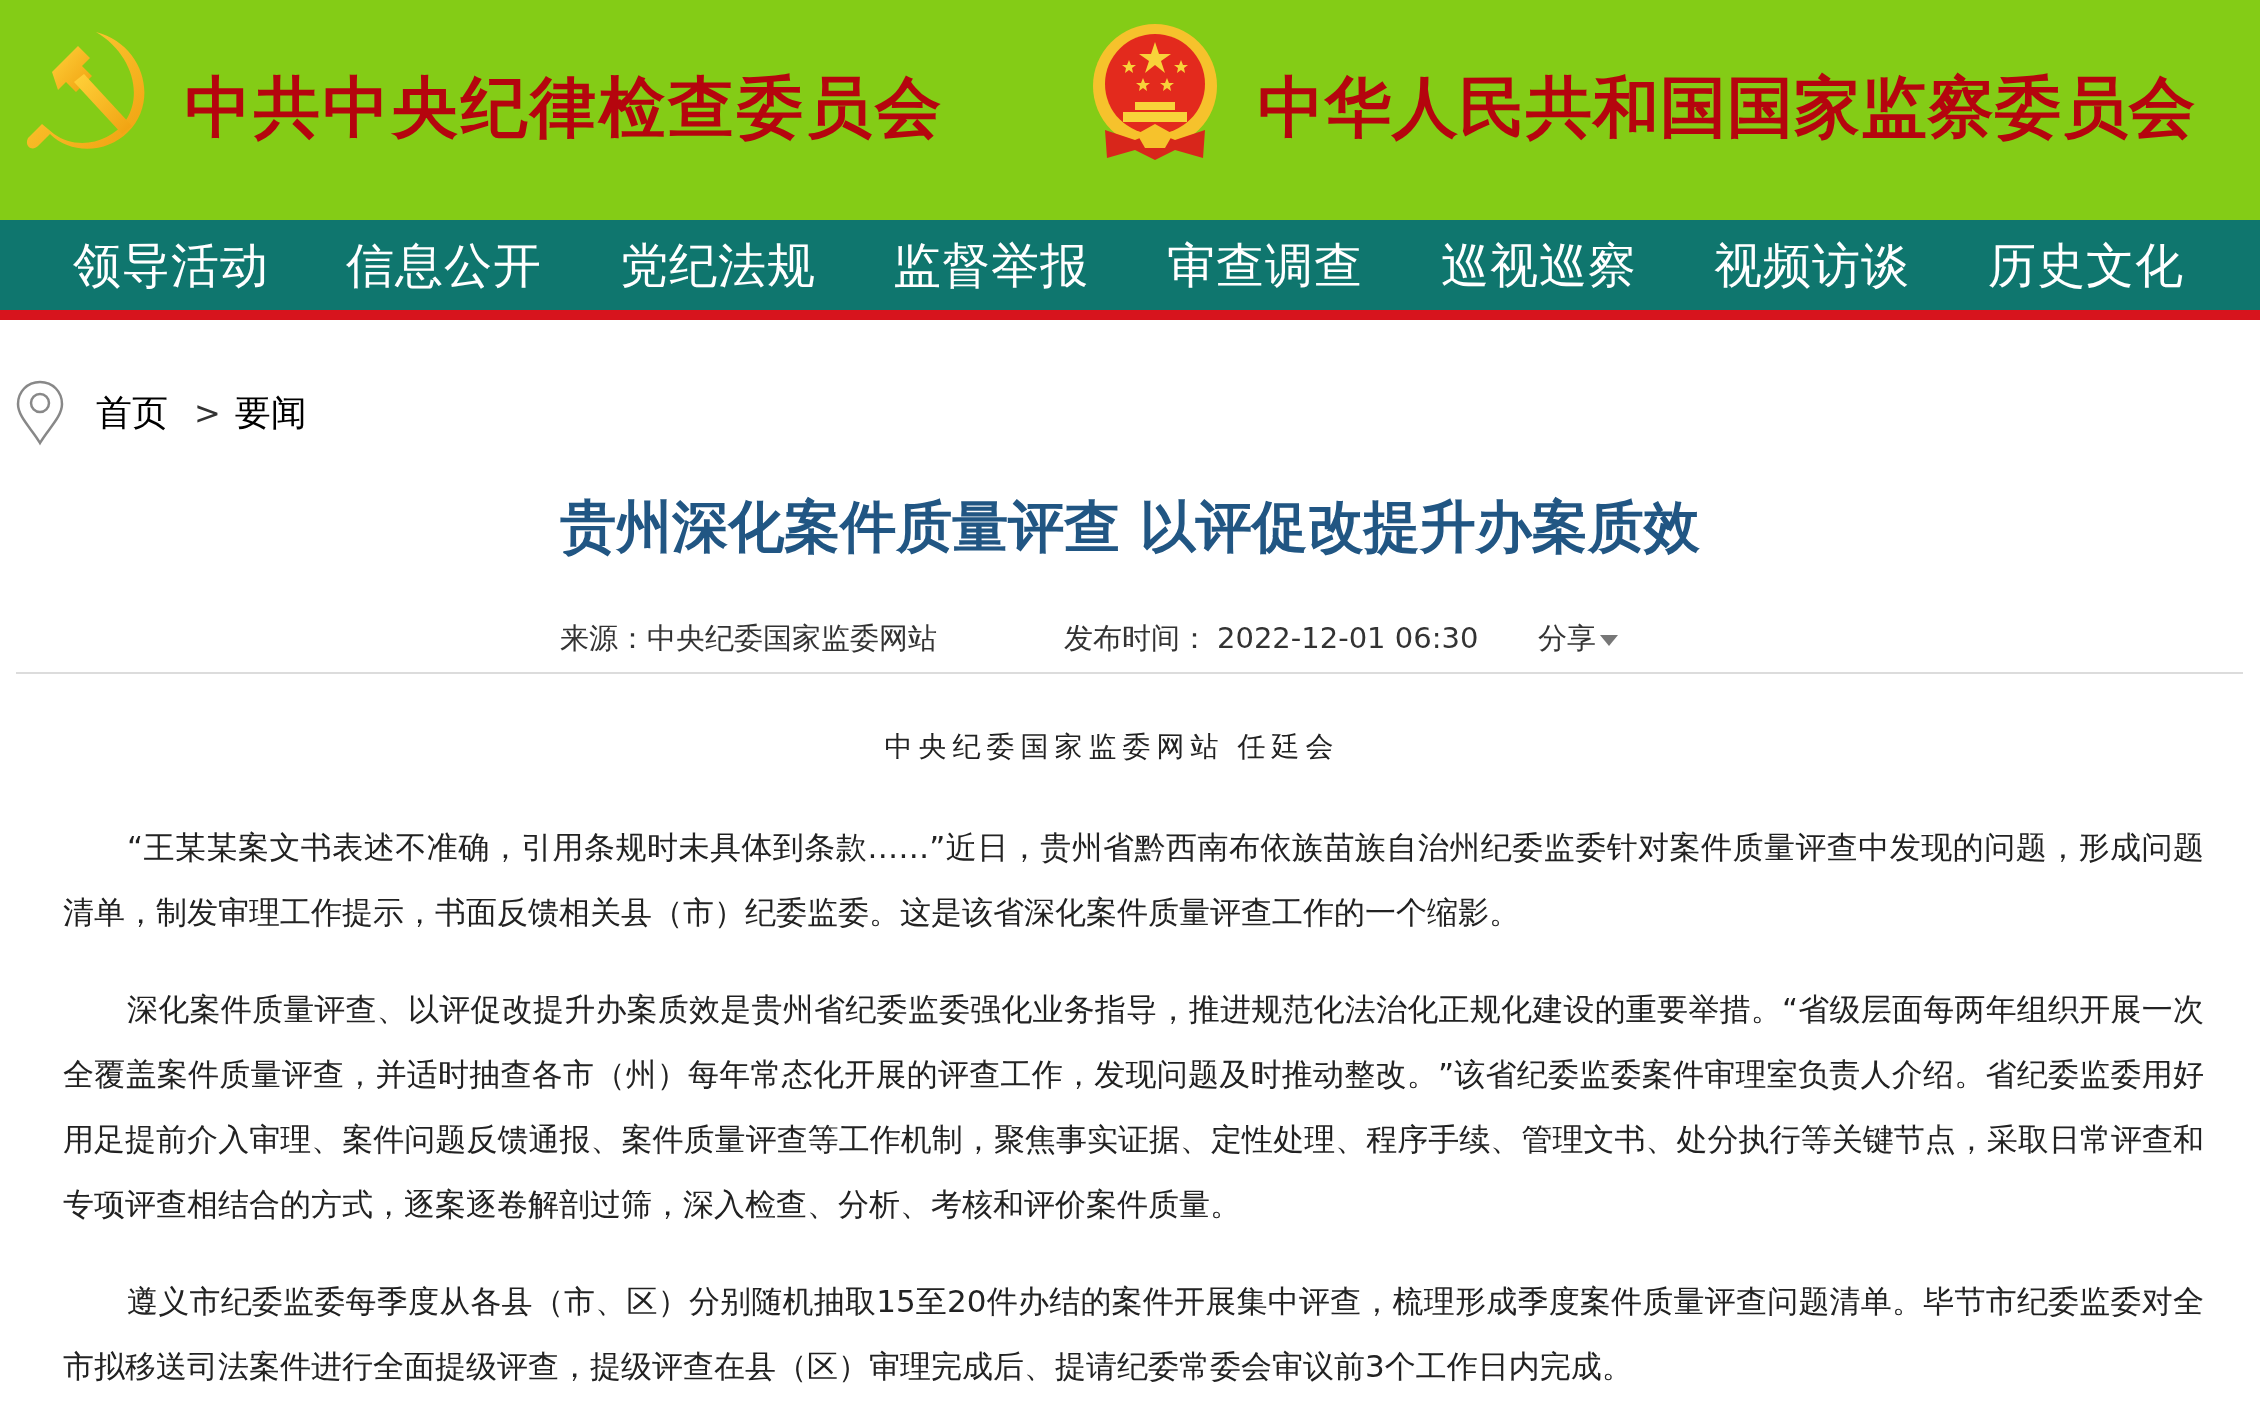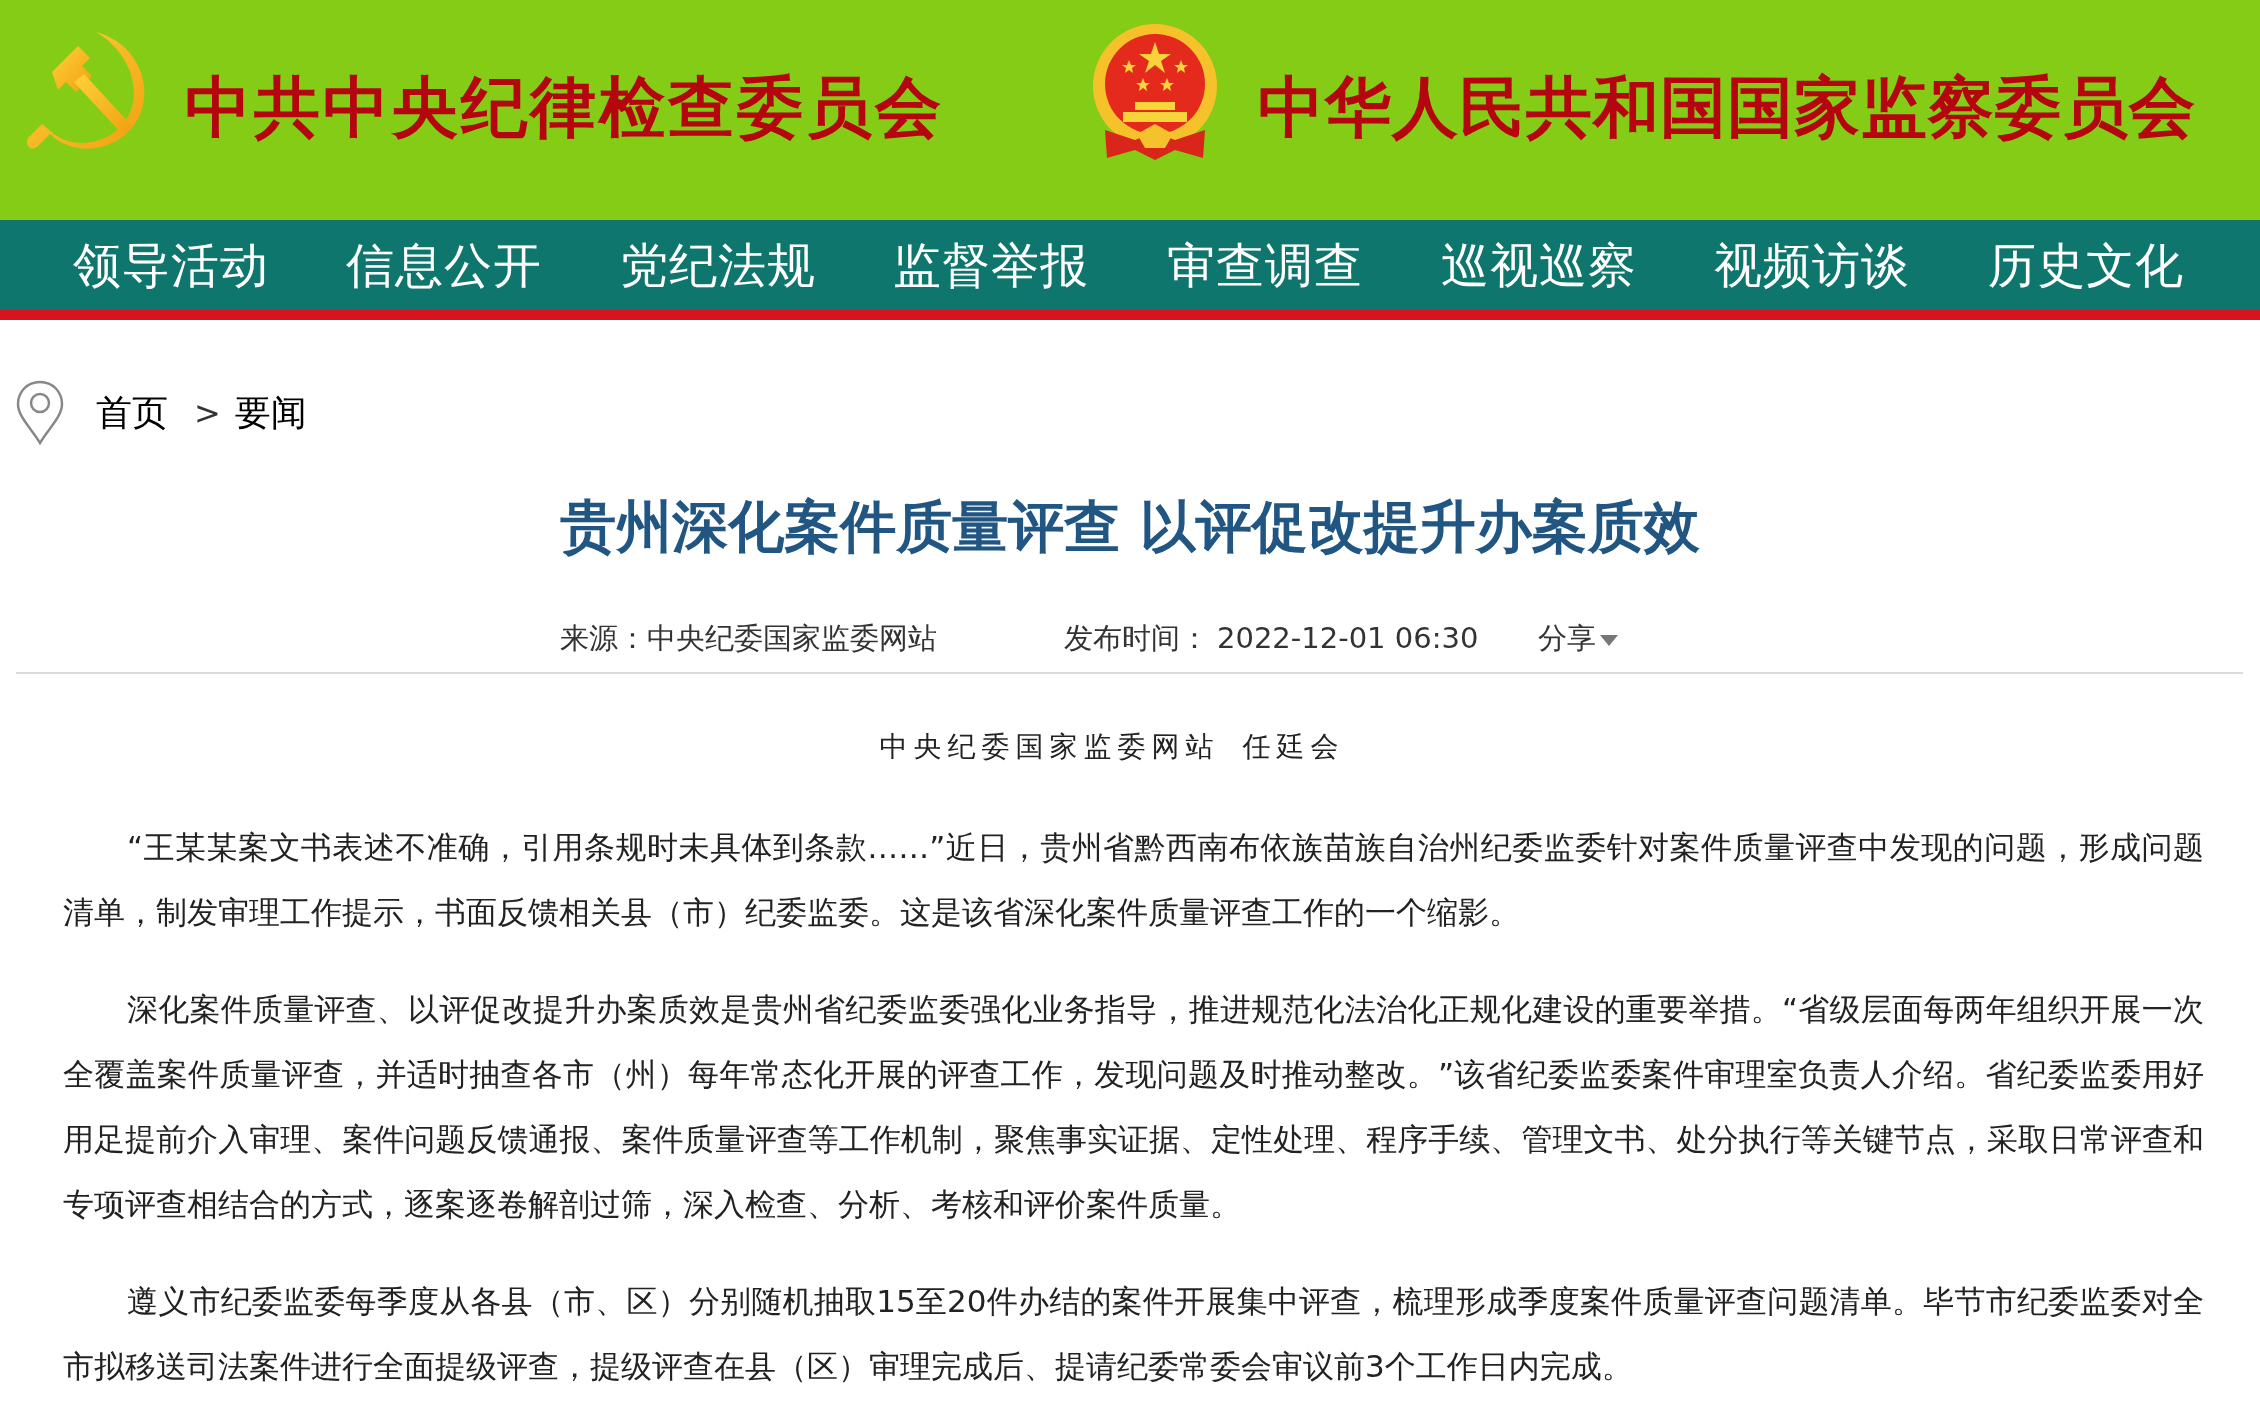--- a/index.html
+++ b/index.html
@@ -43,21 +43,21 @@
   
   .meta { position: absolute; top: 618px; height: 40px; line-height: 40px; font-size: 29px; color: #333; white-space: nowrap; }
   .meta.source { left: 560px; }
   .meta.time { left: 1039px; margin-left: 25px; }
   .meta.share { left: 1538px; cursor: pointer; }
   .meta.share .caret { display: inline-block; width: 0; height: 0; border-left: 9px solid transparent; border-right: 9px solid transparent; border-top: 11px solid #777; margin-left: 4px; vertical-align: middle; }
   .divider { position: absolute; left: 16px; top: 672px; width: 2227px; height: 2px; background: #dcdcdc; }
   
   .byline {
     position: absolute; left: 0; top: 728px; width: 2224px; text-align: center;
-    font-family: Liberation Mono, monospace; font-size: 28px; letter-spacing: 6px; color: #222;
+    font-family: Liberation Serif, serif; font-size: 28px; letter-spacing: 6px; color: #222;
   }
   
   .content { position: absolute; left: 56px; top: 815px; width: 2148px; }
   .content p {
     margin: 0 0 32px 7px; font-size: 31px; line-height: 65px; color: #222;
     text-indent: 64px; text-align: justify;
   }
 </style>
 </head>
 <body>

